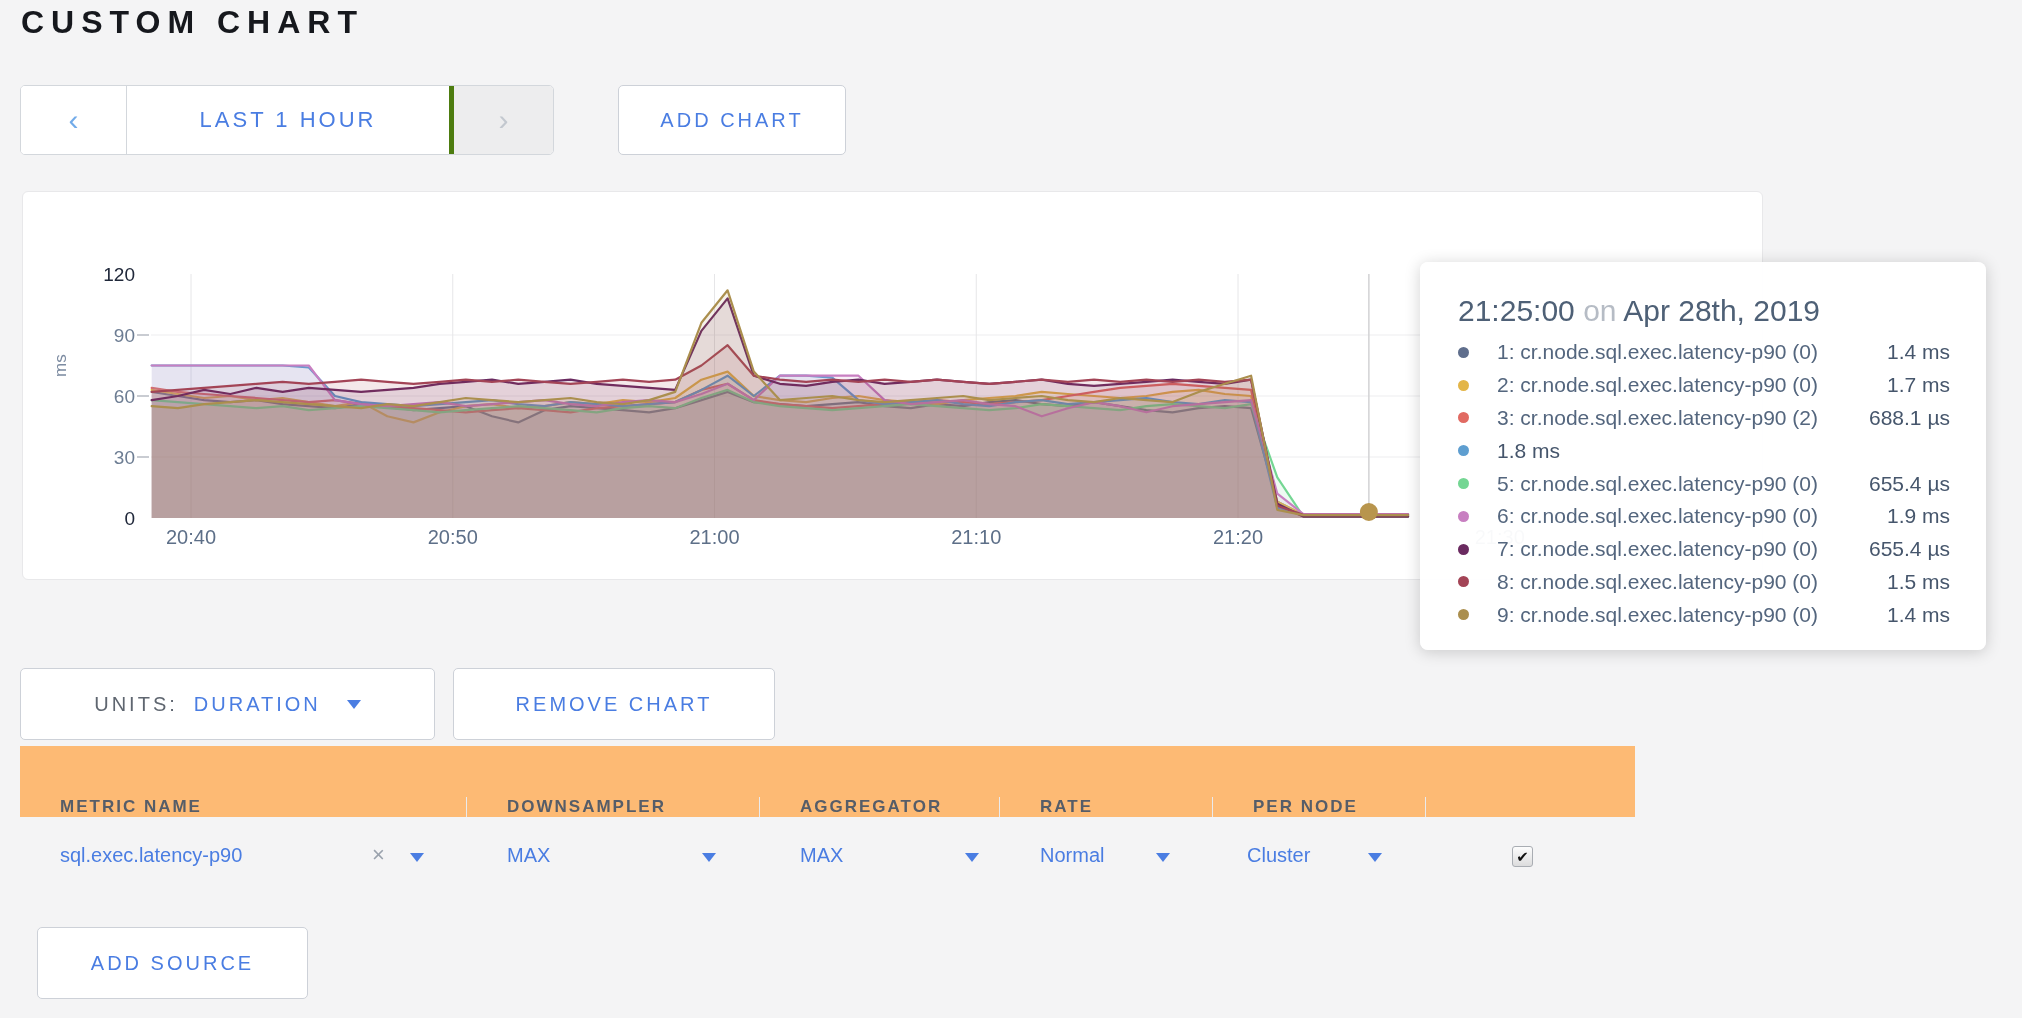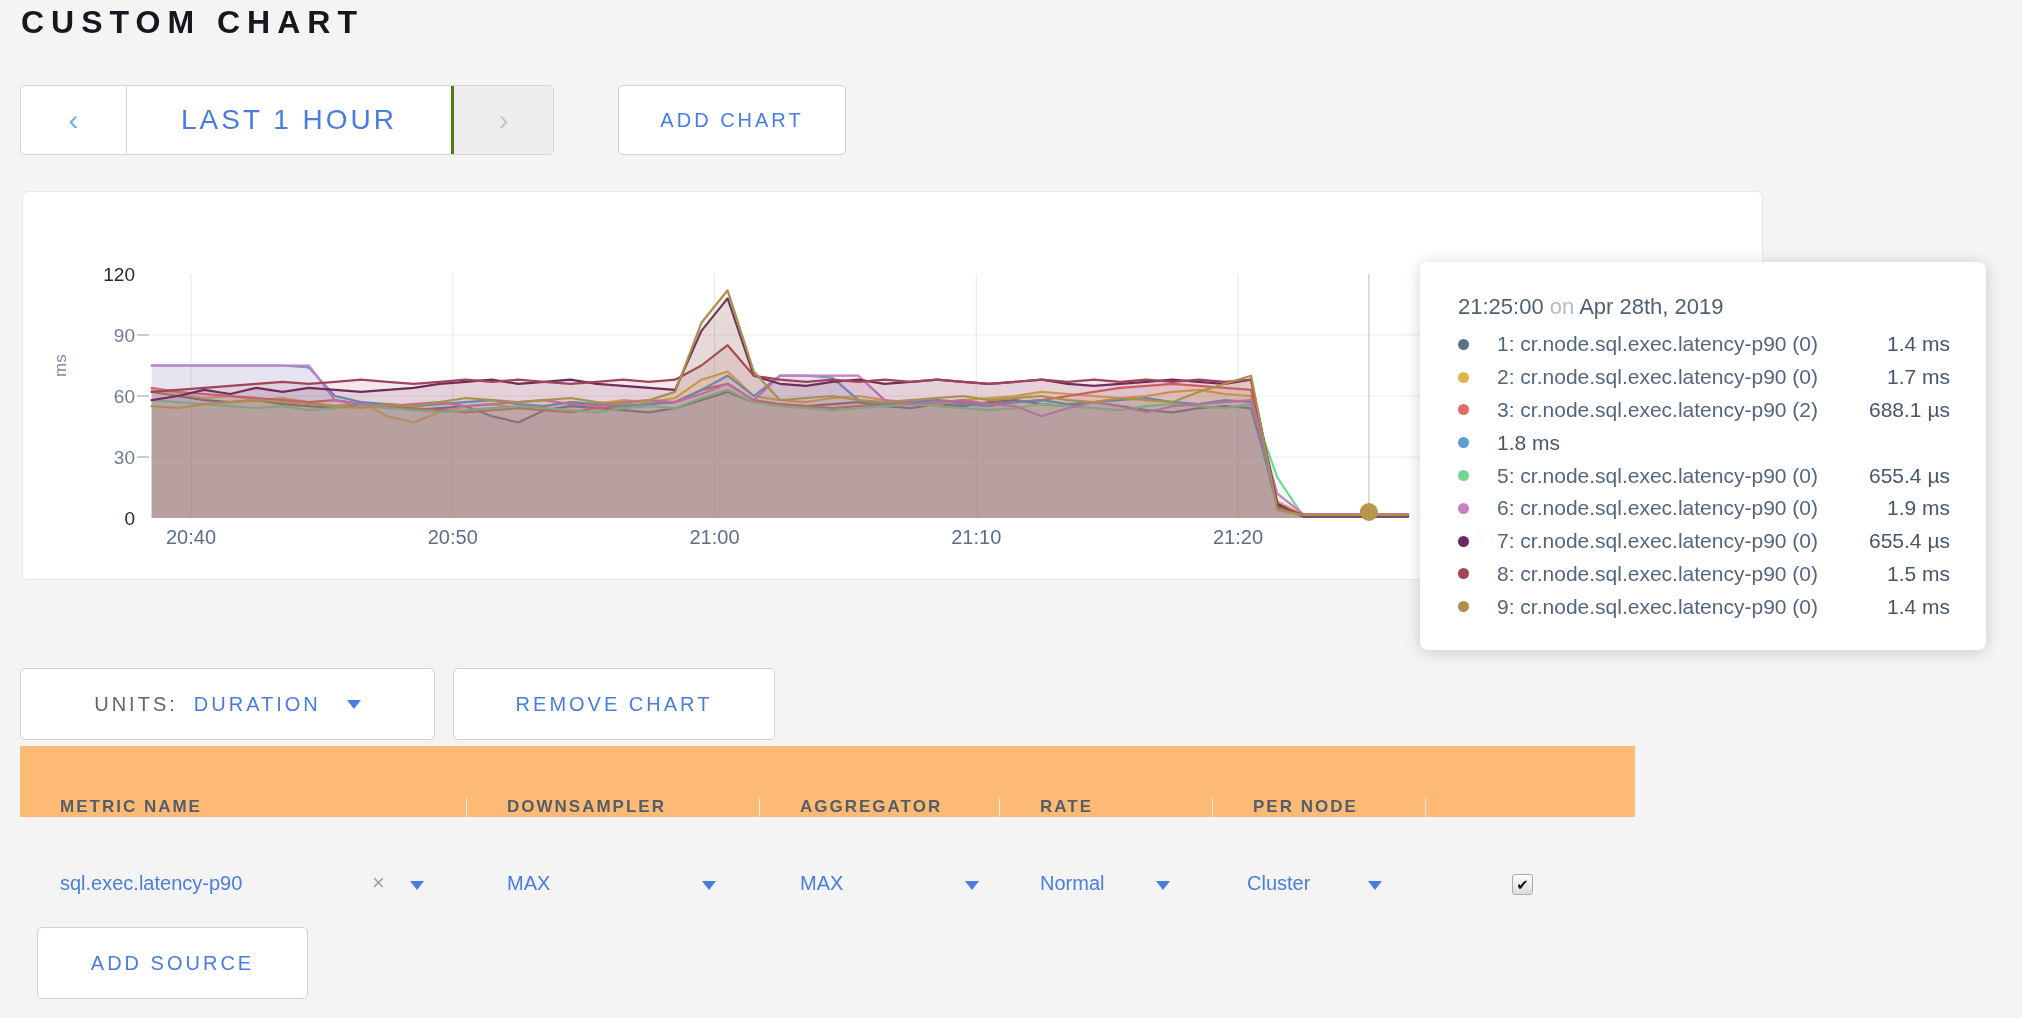--- a/index.html
+++ b/index.html
@@ -6,22 +6,22 @@
   .page{position:relative;width:2022px;height:1018px;background:#f4f4f5;overflow:hidden;
         font-family:"Liberation Sans","DejaVu Sans",sans-serif;color:#54667e;}
   
   .page-title{position:absolute;left:21px;top:4px;font-size:32px;font-weight:700;
               letter-spacing:7px;color:#16181d;}
   
   .time-nav{position:absolute;left:20px;top:85px;width:534px;height:70px;display:flex;
             border:1px solid #d3d7dc;border-radius:5px;overflow:hidden;background:#fff;box-sizing:border-box;}
   .time-nav .seg{display:flex;align-items:center;justify-content:center;box-sizing:border-box;height:100%;}
   .seg-prev{width:106px;border-right:1px solid #d3d7dc;background:#fff;cursor:pointer;}
-  .seg-label{flex:1;background:#fff;border-right:3px solid #4d7c0f;
-             color:#4a7de2;font-size:28px;font-weight:500;letter-spacing:3px;}
+  .seg-label{flex:1;background:#fff;border-right:5px solid #4d7c0f;
+             color:#4a7de2;font-size:22px;font-weight:500;letter-spacing:3px;}
   .seg-next{width:99px;background:#ededee;cursor:default;}
   .chev{font-size:30px;line-height:1;}
   .chev-prev{color:#72abe9;}
   .chev-next{color:#c3c8cf;}
   .btn{position:absolute;display:flex;align-items:center;justify-content:center;
        background:#fff;border:1px solid #cdd1d8;border-radius:5px;box-sizing:border-box;
        color:#4a7de2;font-size:20px;letter-spacing:3px;cursor:pointer;text-align:right;}
   .add-chart-btn{left:618px;top:85px;width:228px;height:70px;}
   
   .chart-card{position:absolute;left:22px;top:191px;width:1741px;height:389px;background:#fff;
@@ -29,39 +29,39 @@
   .chart-card svg{position:absolute;left:0;top:0;}
   .y-axis-unit{position:absolute;left:28px;top:185px;transform:rotate(-90deg);transform-origin:left top;
                font-size:17px;color:#7c8ba1;}
   .ytick{font-size:19px;fill:#6d7d93;}
   .ytick.strong{fill:#20283a;}
   .xtick{font-size:20px;fill:#5d6f88;}
   
   .tooltip{position:absolute;left:1420px;top:262px;width:566px;height:388px;
            background:rgba(255,255,255,0.96);border-radius:8px;box-shadow:0 2px 16px rgba(0,0,0,0.18);
            box-sizing:border-box;padding:32px 36px 0 38px;z-index:6;}
-  .tt-header{font-size:22px;color:#4e6076;margin-bottom:8px;white-space:nowrap;}
+  .tt-header{font-size:30px;color:#4e6076;margin-bottom:8px;white-space:nowrap;}
   .tt-header .tt-on{color:#b6bcc5;}
   .tt-row{display:flex;align-items:center;height:32.8px;font-size:21px;color:#54667e;white-space:nowrap;}
   .tt-dot{width:11px;height:11px;border-radius:50%;flex:0 0 11px;margin-right:28px;}
   .tt-label{flex:1;}
   .tt-value{text-align:right;color:#46566c;}
   
   .units-box{left:20px;top:668px;width:415px;height:72px;}
   .units-prefix{color:#5f6670;margin-right:16px;}
   .units-value{color:#4a7de2;}
   .caret{width:0;height:0;border-left:7px solid transparent;border-right:7px solid transparent;
          border-top:9px solid #4a7de2;display:inline-block;}
   .units-box .caret{margin-left:26px;}
   .remove-chart-btn{left:453px;top:668px;width:322px;height:72px;}
   
   .metric-header{position:absolute;left:20px;top:746px;width:1615px;height:71px;background:#fdba74;display:flex;align-items:flex-end;}
   .th{display:flex;align-items:center;box-sizing:border-box;padding-left:40px;
       border-right:1px solid #eaeaec;font-size:17px;font-weight:600;letter-spacing:2px;color:#565d68;white-space:nowrap;}
-  .metric-row{position:absolute;left:20px;top:845px;width:1982px;height:80px;}
+  .metric-row{position:absolute;left:20px;top:817px;width:1982px;height:80px;}
   .metric-row .cell-text{position:absolute;top:27px;font-size:20px;color:#4a7de2;white-space:nowrap;}
   .metric-row .caret{position:absolute;top:36px;}
   .close-x{position:absolute;top:25px;font-size:22px;color:#9aa2ad;cursor:pointer;}
   .checkbox{position:absolute;left:1492px;top:29px;width:19px;height:19px;border:1px solid #a9adb3;
             border-radius:3px;background:linear-gradient(#fdfdfd,#dcdcdd);display:flex;align-items:center;
             justify-content:center;font-size:15px;color:#111;cursor:pointer;}
   .add-metric-btn{left:37px;top:927px;width:271px;height:72px;}
 </style>
 </head>
 <body>

